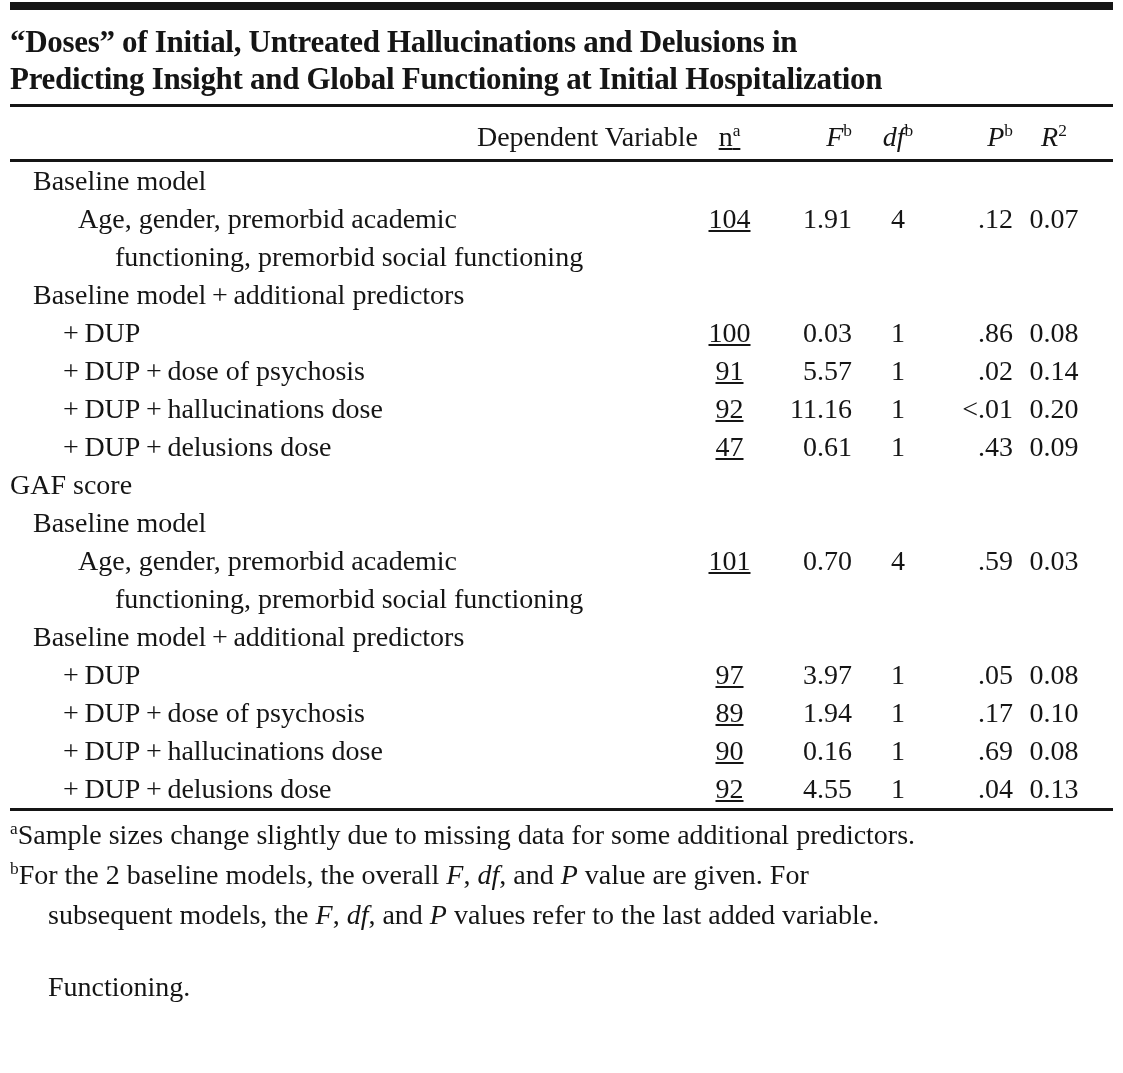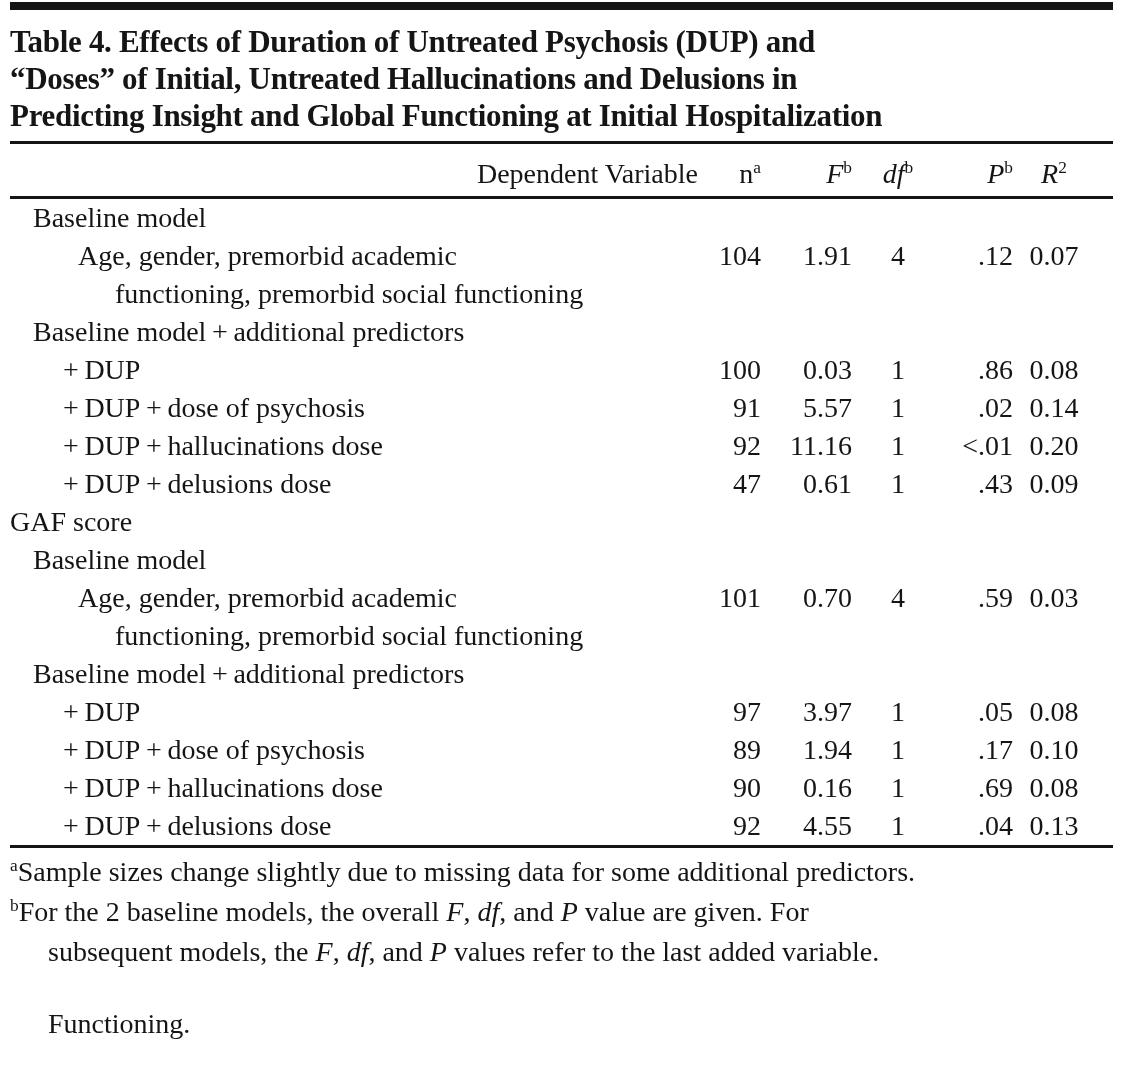--- a/index.html
+++ b/index.html
@@ -56,21 +56,21 @@
   thead th.col-label { text-align: right; }
 
   tbody td {
     height: 38px;
     padding: 0;
     vertical-align: middle;
     white-space: nowrap;
   }
   tbody tr:last-child td { border-bottom: 3px solid var(--ink); }
 
-  .col-n  { text-align: right; padding-right: 12px !important; }
+  .col-n  { text-align: center; padding-right: 12px !important; text-decoration: underline; }
   .col-F  { text-align: right; padding-right: 16px !important; }
   .col-df { text-align: center; }
   .col-P  { text-align: right; padding-right: 5px  !important; }
   .col-R2 { text-align: center; padding-right: 23px !important; }
 
   td.label.ind-0 { padding-left: 0; }
   td.label.ind-1 { padding-left: 23px; }
   td.label.ind-2 { padding-left: 68px; }
   td.label.ind-3 { padding-left: 105px; }
   td.label.plus  { text-indent: -15px; }
@@ -96,21 +96,20 @@
   }
 </style>
 </head>
 <body>
 
 <div class="page">
 
   <div class="top-bar"></div>
 
   <div class="title">
-      <div>Table 4. Effects of Duration of Untreated Psychosis (DUP) and</div>
       <div>“Doses” of Initial, Untreated Hallucinations and Delusions in</div>
       <div>Predicting Insight and Global Functioning at Initial Hospitalization</div>
     </div>
 
   <div class="rule-under-title"></div>
 
   <table class="stats">
     <colgroup>
       <col class="c-label">
         <col class="c-n">

